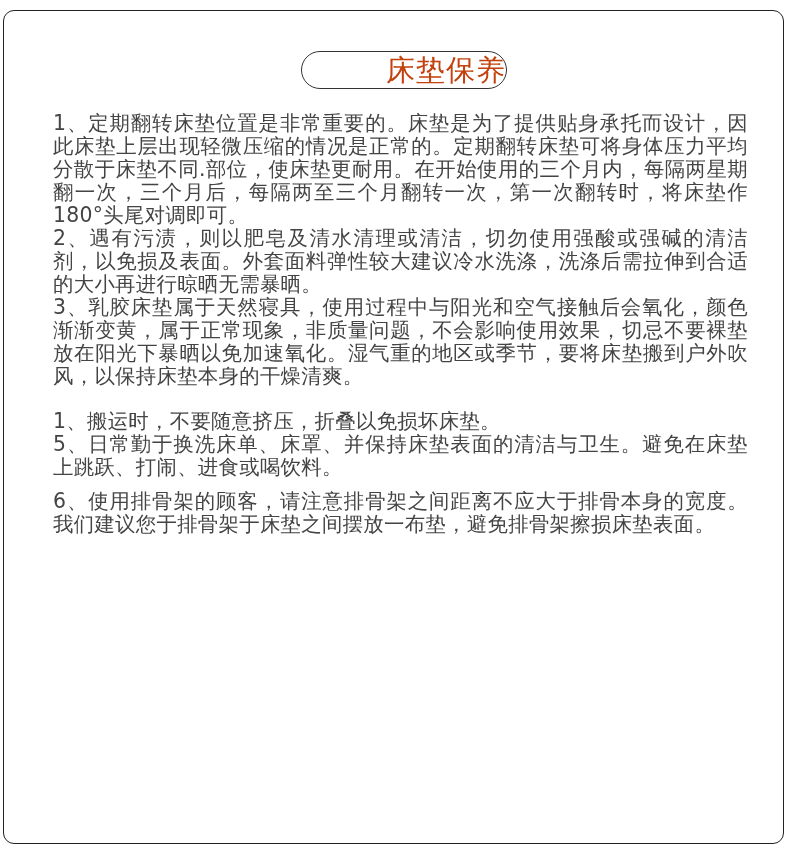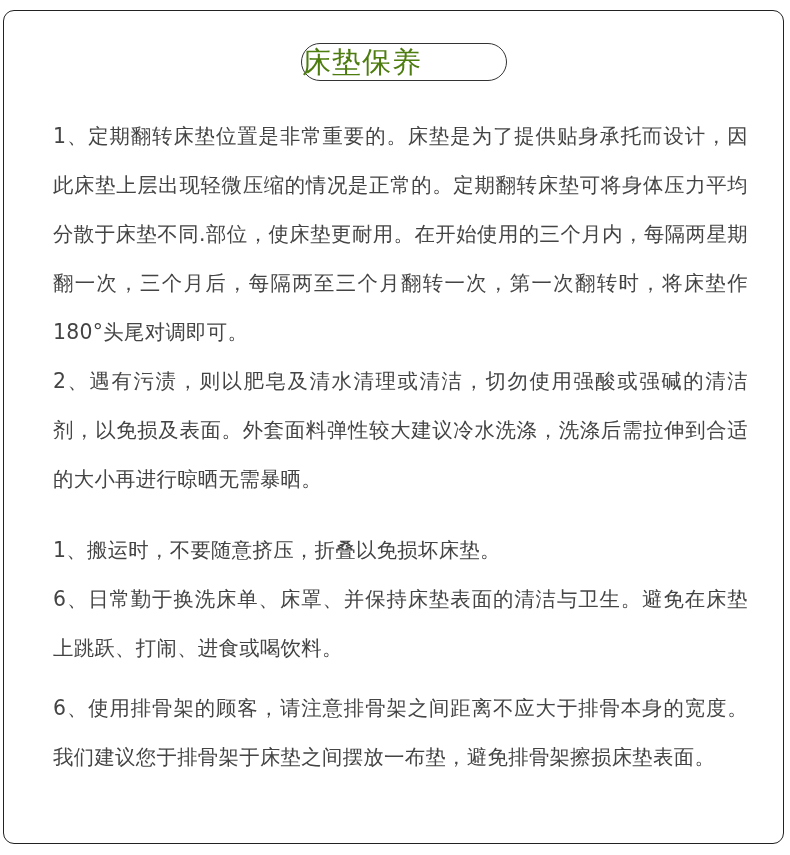--- a/index.html
+++ b/index.html
@@ -21,42 +21,42 @@
       width: 781px;
       height: 834px;
       border: 1.5px solid #222;
       border-radius: 11px;
       box-sizing: border-box;
       background: #fff;
     }
     .title-pill {
       position: absolute;
       left: 297px;
-      top: 32px;
+      top: 40px;
       width: 206px;
       height: 38px;
       border: 1.5px solid #333;
       border-radius: 20px;
       box-sizing: border-box;
       display: flex;
       align-items: center;
-      justify-content: flex-start;
-      color: #4d7c0f;
+      justify-content: flex-end;
+      color: #c2410c;
       font-size: 29px;
       letter-spacing: 1px;
       line-height: 1;
     }
     .content {
       position: absolute;
       left: 53px;
       top: 112px;
       width: 695px;
       color: #444;
       font-size: 20.4px;
-      line-height: 49px;
+      line-height: 23px;
       letter-spacing: 0.3px;
     }
     .para {
       margin: 0;
       padding: 0;
       text-align: justify;
       text-align-last: left;
     }
     .para.gap-lg { }
     .para.gap-xl { margin-top: 22px; }
@@ -68,16 +68,17 @@
 
 <div class="card">
   <div class="title-pill">
     <span>床垫保养</span>
   </div>
 </div>
 
 <div class="content">
   <p class="para">1、定期翻转床垫位置是非常重要的。床垫是为了提供贴身承托而设计，因此床垫上层出现轻微压缩的情况是正常的。定期翻转床垫可将身体压力平均分散于床垫不同.部位，使床垫更耐用。在开始使用的三个月内，每隔两星期翻一次，三个月后，每隔两至三个月翻转一次，第一次翻转时，将床垫作180°头尾对调即可。</p>
   <p class="para gap-lg">2、遇有污渍，则以肥皂及清水清理或清洁，切勿使用强酸或强碱的清洁剂，以免损及表面。外套面料弹性较大建议冷水洗涤，洗涤后需拉伸到合适的大小再进行晾晒无需暴晒。</p>
+  <p class="para gap-lg">3、乳胶床垫属于天然寝具，使用过程中与阳光和空气接触后会氧化，颜色渐渐变黄，属于正常现象，非质量问题，不会影响使用效果，切忌不要裸垫放在阳光下暴晒以免加速氧化。湿气重的地区或季节，要将床垫搬到户外吹风，以保持床垫本身的干燥清爽。</p>
   <p class="para gap-xl">1、搬运时，不要随意挤压，折叠以免损坏床垫。</p>
-  <p class="para gap-none">6、日常勤于换洗床单、床罩、并保持床垫表面的清洁与卫生。避免在床垫上跳跃、打闹、进食或喝饮料。</p>
+  <p class="para gap-none">5、日常勤于换洗床单、床罩、并保持床垫表面的清洁与卫生。避免在床垫上跳跃、打闹、进食或喝饮料。</p>
   <p class="para gap-sm">6、使用排骨架的顾客，请注意排骨架之间距离不应大于排骨本身的宽度。我们建议您于排骨架于床垫之间摆放一布垫，避免排骨架擦损床垫表面。</p>
 </div>
 
 </body></html>

